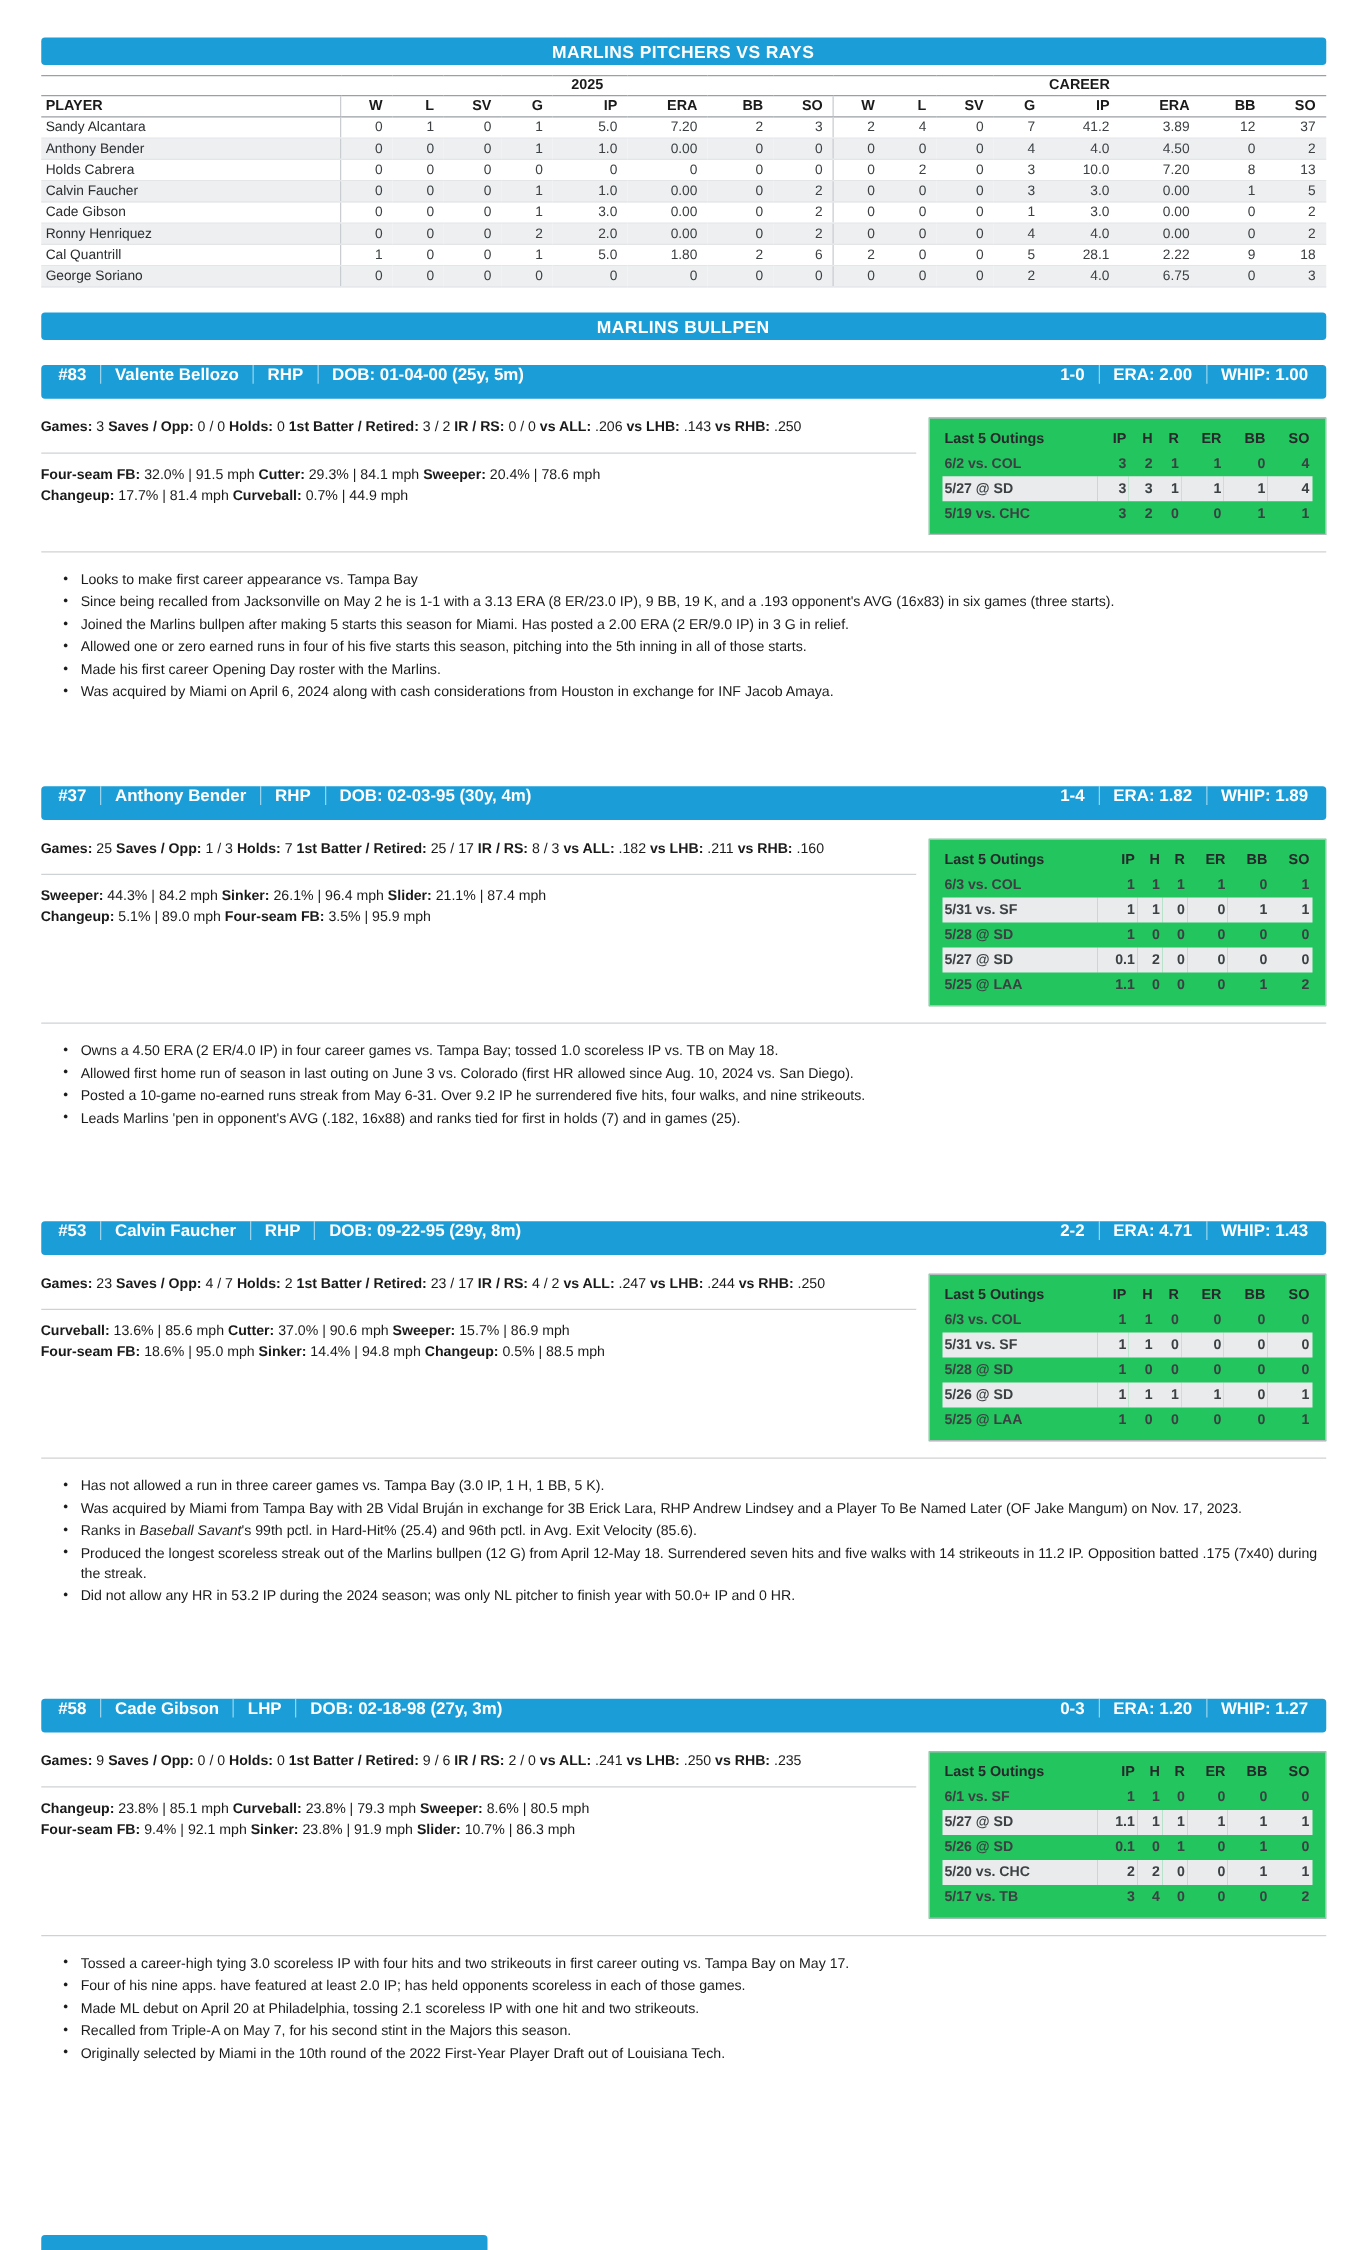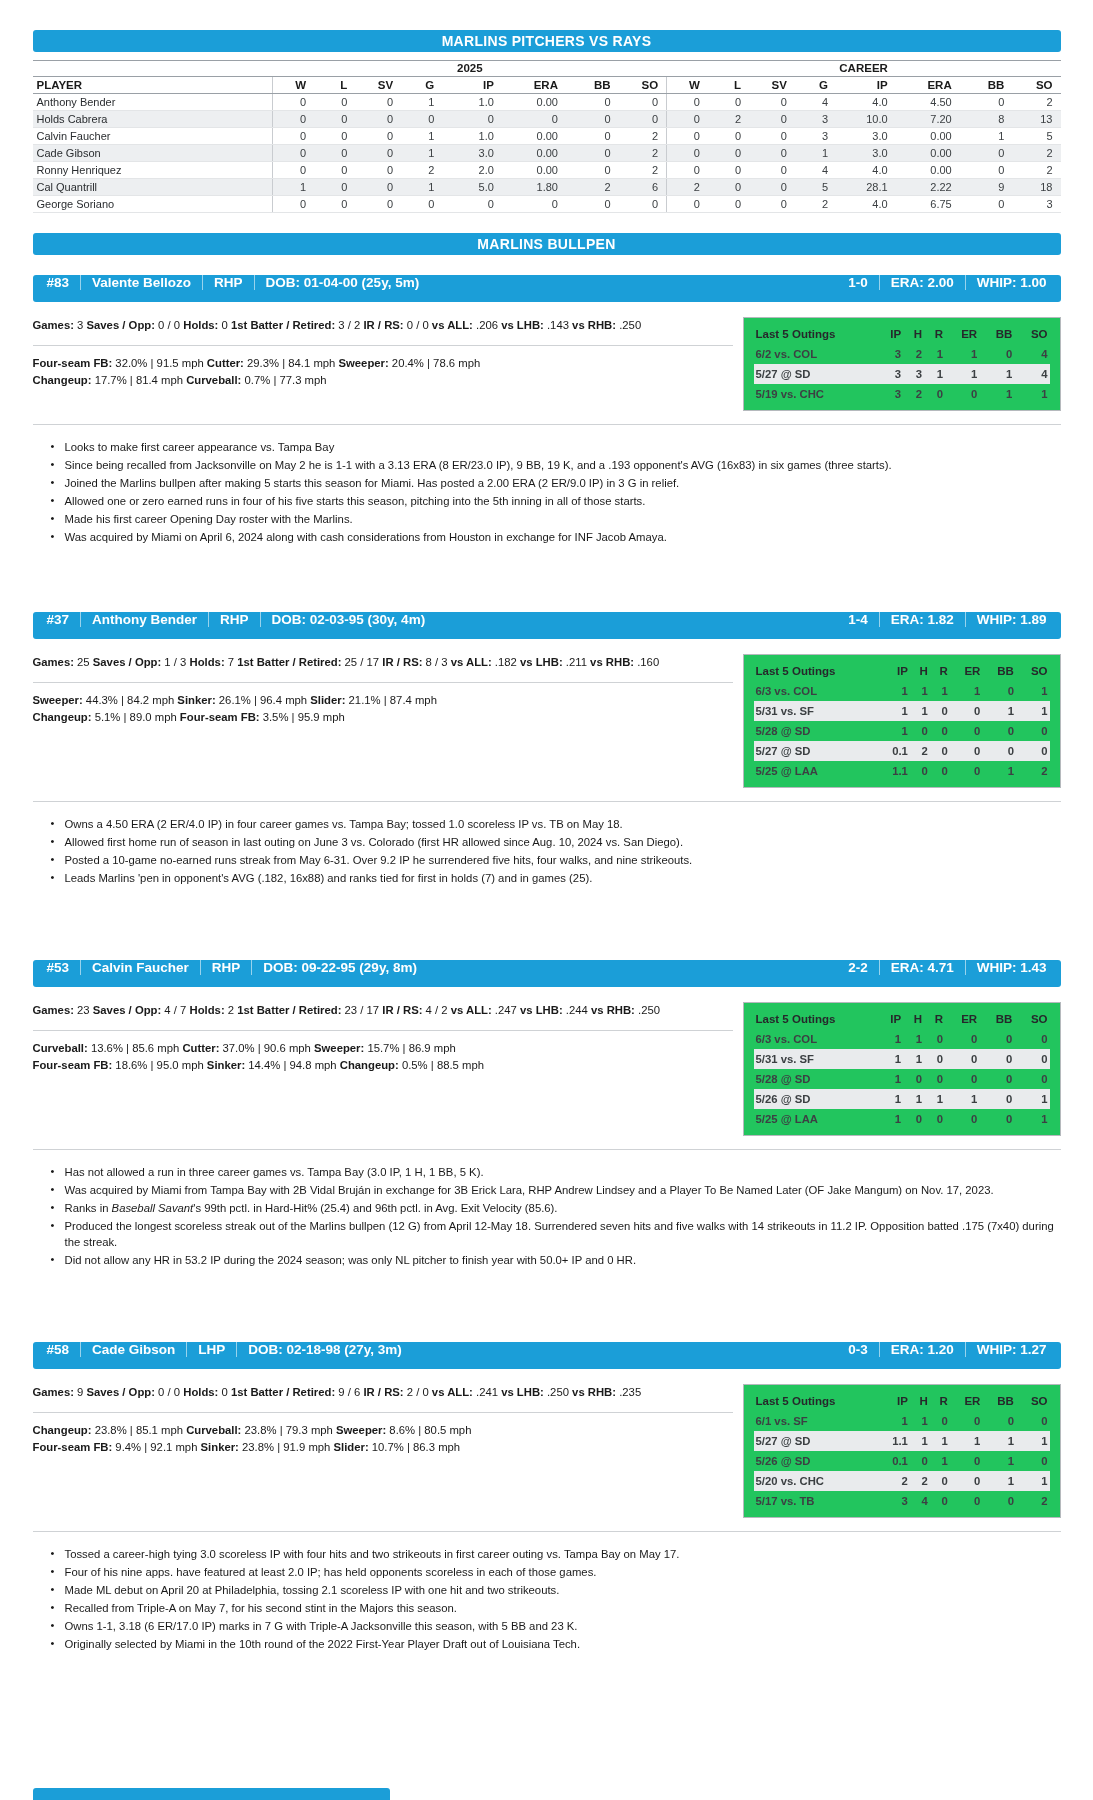--- a/index.html
+++ b/index.html
@@ -87,20 +87,39 @@
           <th style="width: 4%;">SV</th>
           <th style="width: 3.6%;">G</th>
           <th style="width: 5.2%;">IP</th>
           <th style="width: 5.6%;">ERA</th>
           <th style="width: 4.6%;">BB</th>
           <th style="width: 4.2%;">SO</th>
         </tr>
       </thead>
     <tbody>
         <tr>
+          <td class="player">Sandy Alcantara</td>
+          <td class="vsep">0</td>
+          <td>1</td>
+          <td>0</td>
+          <td>1</td>
+          <td>5.0</td>
+          <td>7.20</td>
+          <td>2</td>
+          <td>3</td>
+          <td class="vsep">2</td>
+          <td>4</td>
+          <td>0</td>
+          <td>7</td>
+          <td>41.2</td>
+          <td>3.89</td>
+          <td>12</td>
+          <td>37</td>
+        </tr>
+        <tr>
           <td class="player">Anthony Bender</td>
           <td class="vsep">0</td>
           <td>0</td>
           <td>0</td>
           <td>1</td>
           <td>1.0</td>
           <td>0.00</td>
           <td>0</td>
           <td>0</td>
           <td class="vsep">0</td>
@@ -248,21 +267,21 @@
             <span class="sep"></span>
             <span>ERA: 2.00</span>
             <span class="sep"></span>
             <span>WHIP: 1.00</span>
           </div>
         </div>
         <div class="p-body">
           <div class="p-left">
             <p class="statline"><span class="b">Games:</span><span> 3 </span><span class="b">Saves / Opp:</span><span> 0 / 0 </span><span class="b">Holds:</span><span> 0 </span><span class="b">1st Batter / Retired:</span><span> 3 / 2 </span><span class="b">IR / RS:</span><span> 0 / 0 </span><span class="b">vs ALL:</span><span> .206 </span><span class="b">vs LHB:</span><span> .143 </span><span class="b">vs RHB:</span><span> .250 </span></p>
             <hr class="statdiv">
-            <p class="pitchline"><span class="b">Four-seam FB:</span><span> 32.0% | 91.5 mph </span><span class="b">Cutter:</span><span> 29.3% | 84.1 mph </span><span class="b">Sweeper:</span><span> 20.4% | 78.6 mph </span><br><span class="b">Changeup:</span><span> 17.7% | 81.4 mph </span><span class="b">Curveball:</span><span> 0.7% | 77.3 mph </span></p>
+            <p class="pitchline"><span class="b">Four-seam FB:</span><span> 32.0% | 91.5 mph </span><span class="b">Cutter:</span><span> 29.3% | 84.1 mph </span><span class="b">Sweeper:</span><span> 20.4% | 78.6 mph </span><br><span class="b">Changeup:</span><span> 17.7% | 81.4 mph </span><span class="b">Curveball:</span><span> 0.7% | 44.9 mph </span></p>
           </div>
           <div class="outings">
             <table class="out">
               <thead>
                 <tr>
                   <th class="lbl" style="width: 42%;">Last 5 Outings</th>
                   <th>IP</th>
                   <th>H</th>
                   <th>R</th>
                   <th>ER</th>
@@ -592,20 +611,19 @@
               </tbody>
             </table>
           </div>
         </div>
         <hr class="bulldiv">
         <ul class="bullets">
           <li>Tossed a career-high tying 3.0 scoreless IP with four hits and two strikeouts in first career outing vs. Tampa Bay on May 17.</li>
           <li>Four of his nine apps. have featured at least 2.0 IP; has held opponents scoreless in each of those games.</li>
           <li>Made ML debut on April 20 at Philadelphia, tossing 2.1 scoreless IP with one hit and two strikeouts.</li>
           <li>Recalled from Triple-A on May 7, for his second stint in the Majors this season.</li>
-          <li>Owns 1-1, 3.18 (6 ER/17.0 IP) marks in 7 G with Triple-A Jacksonville this season, with 5 BB and 23 K.</li>
           <li>Originally selected by Miami in the 10th round of the 2022 First-Year Player Draft out of Louisiana Tech.</li>
         </ul>
       </section>
     </div>
 
   <div class="partial-bar"></div>
 </div>
 
 </body></html>

